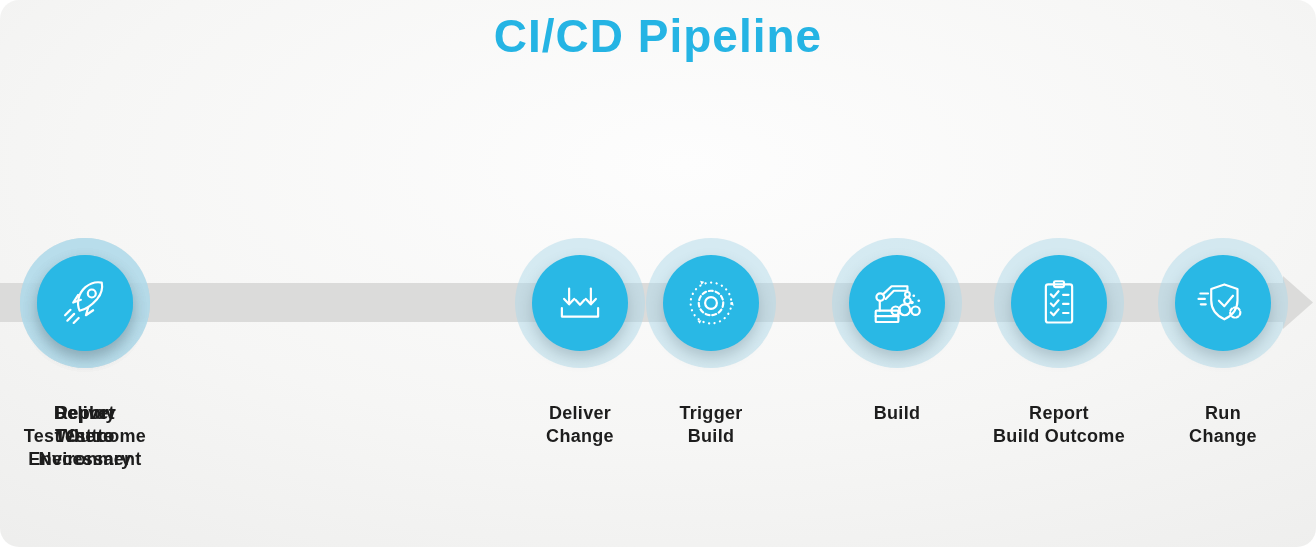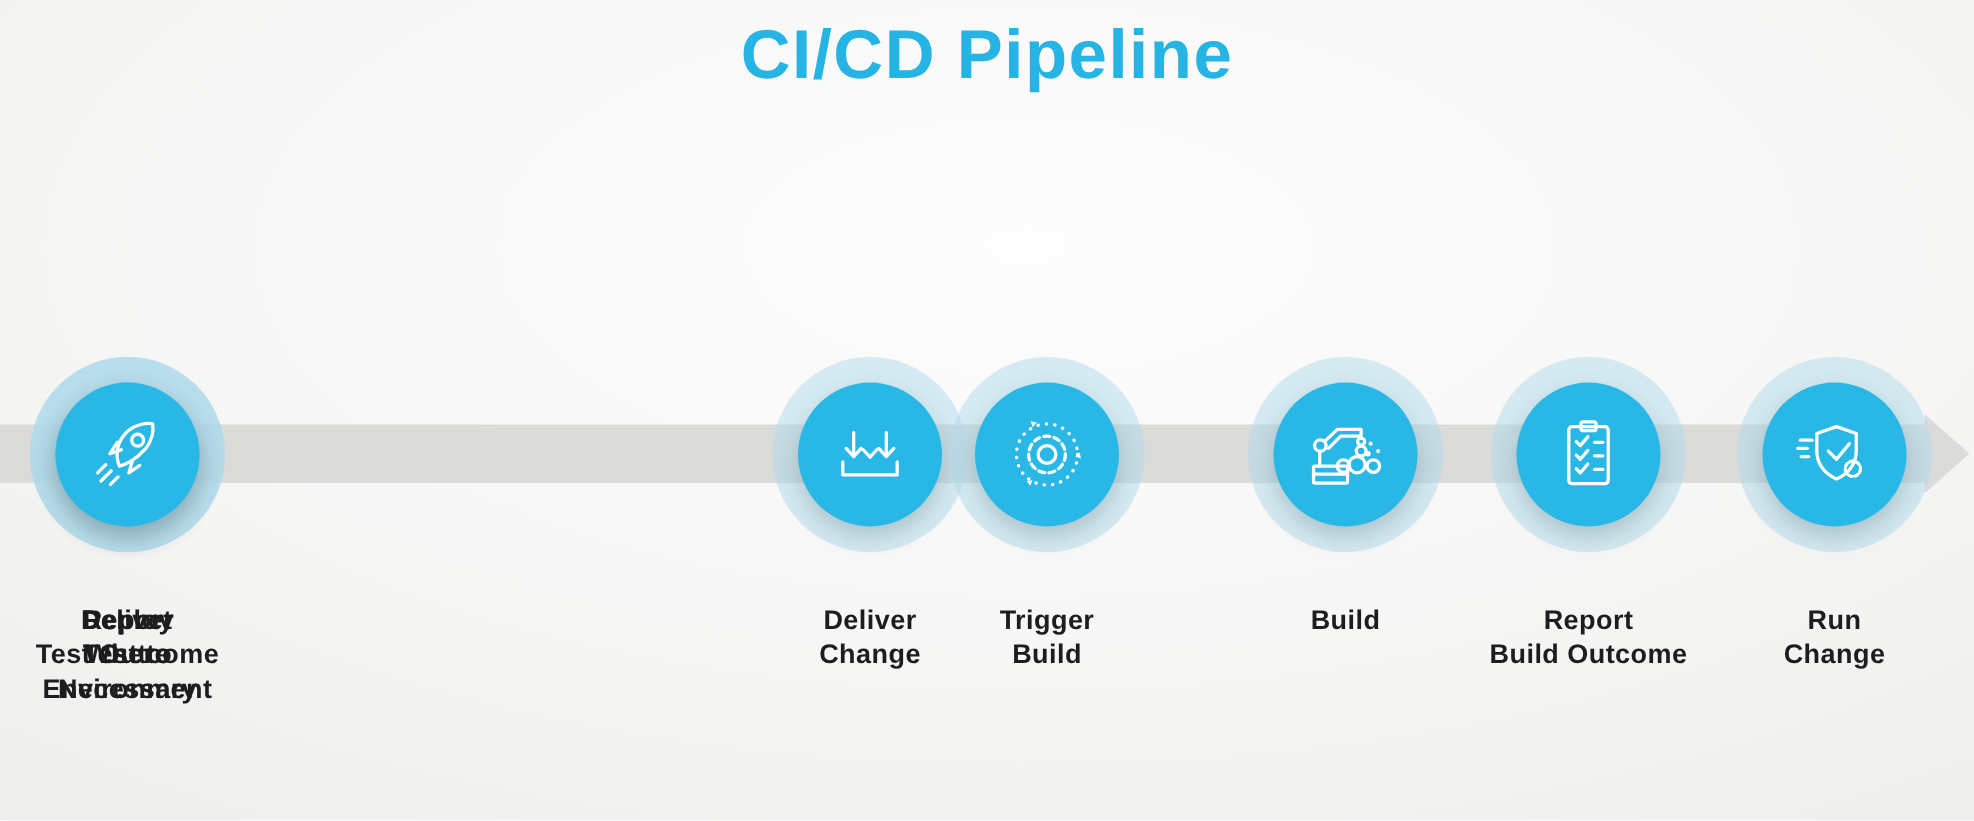--- a/index.html
+++ b/index.html
@@ -1,19 +1,20 @@
 <!DOCTYPE html>
 <html style="--accent: #25b4e4; --circle: #29b8e5; --halo: rgba(176,217,233,0.5); --band: #dbdbda; --label: #1d1d1d; --bg_center: #fdfdfd; --bg_edge: #e6e6e5;"><head>
 <meta charset="utf-8">
 <style>
   html,body{margin:0;padding:0;}
   body{font-family:"Liberation Sans","DejaVu Sans",sans-serif;}
   .canvas{
     position:relative;width:1316px;height:547px;overflow:hidden;
     background:radial-gradient(110% 120% at 52% 30%, var(--bg_center,#fdfdfd) 0%, #f6f6f5 42%, #ededec 78%, var(--bg_edge,#e6e6e5) 100%);
+    border-radius:19px;
   }
   .page-title{
     position:absolute;top:8px;left:0;width:100%;text-align:center;
     font-size:46px;line-height:56px;font-weight:bold;letter-spacing:1px;
     color:var(--accent,#25b4e4);
   }
   
   .band{
     position:absolute;left:0;top:283px;width:1284px;height:39px;
     background:var(--band,#dbdbda);
@@ -22,21 +23,21 @@
     position:absolute;left:1283px;top:276px;width:30px;height:53px;
     background:var(--band,#dbdbda);
     clip-path:polygon(0 0,100% 50%,0 100%);
   }
   
   .stage{position:absolute;top:238px;width:170px;text-align:center;}
   .stage:nth-of-type(1){left:10px}
   .stage:nth-of-type(2){left:172px}
   .stage:nth-of-type(3){left:333px}
   .stage:nth-of-type(4){left:495px}
-  .stage:nth-of-type(5){left:613px}
+  .stage:nth-of-type(5){left:626px}
   .stage:nth-of-type(6){left:812px}
   .stage:nth-of-type(7){left:974px}
   .stage:nth-of-type(8){left:1138px}
   .halo{
     position:relative;width:130px;height:130px;margin:0 auto;border-radius:50%;
     background:var(--halo,rgba(176,217,233,0.5));
   }
   .circle{
     position:absolute;top:17px;left:17px;width:96px;height:96px;border-radius:50%;
     background:var(--circle,#29b8e5);

